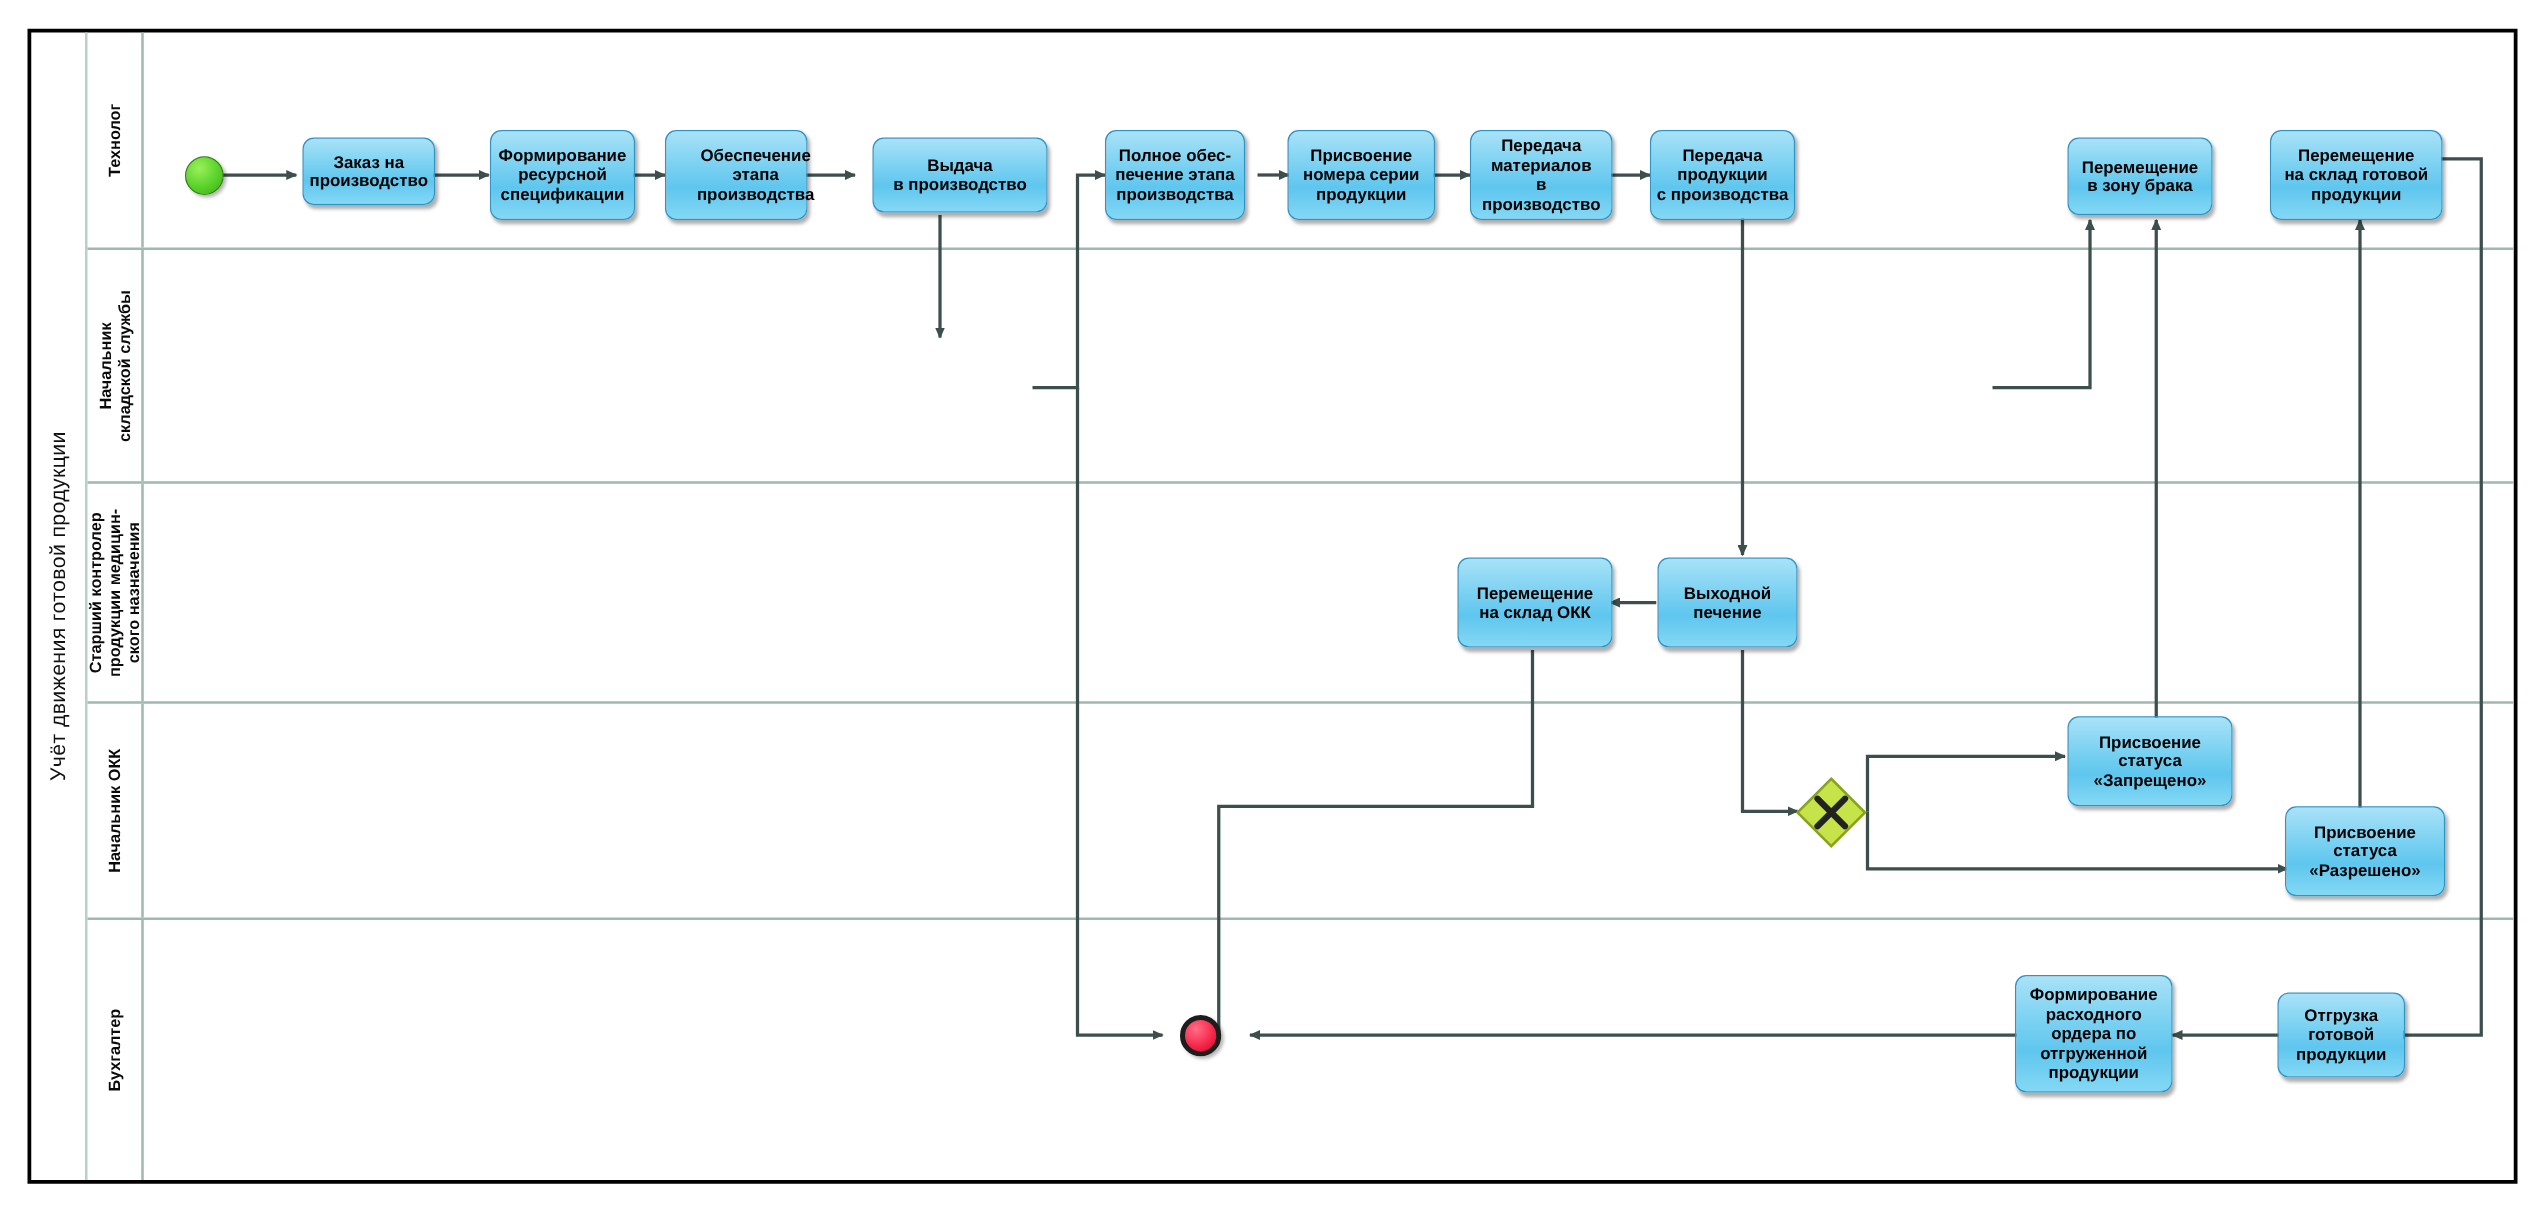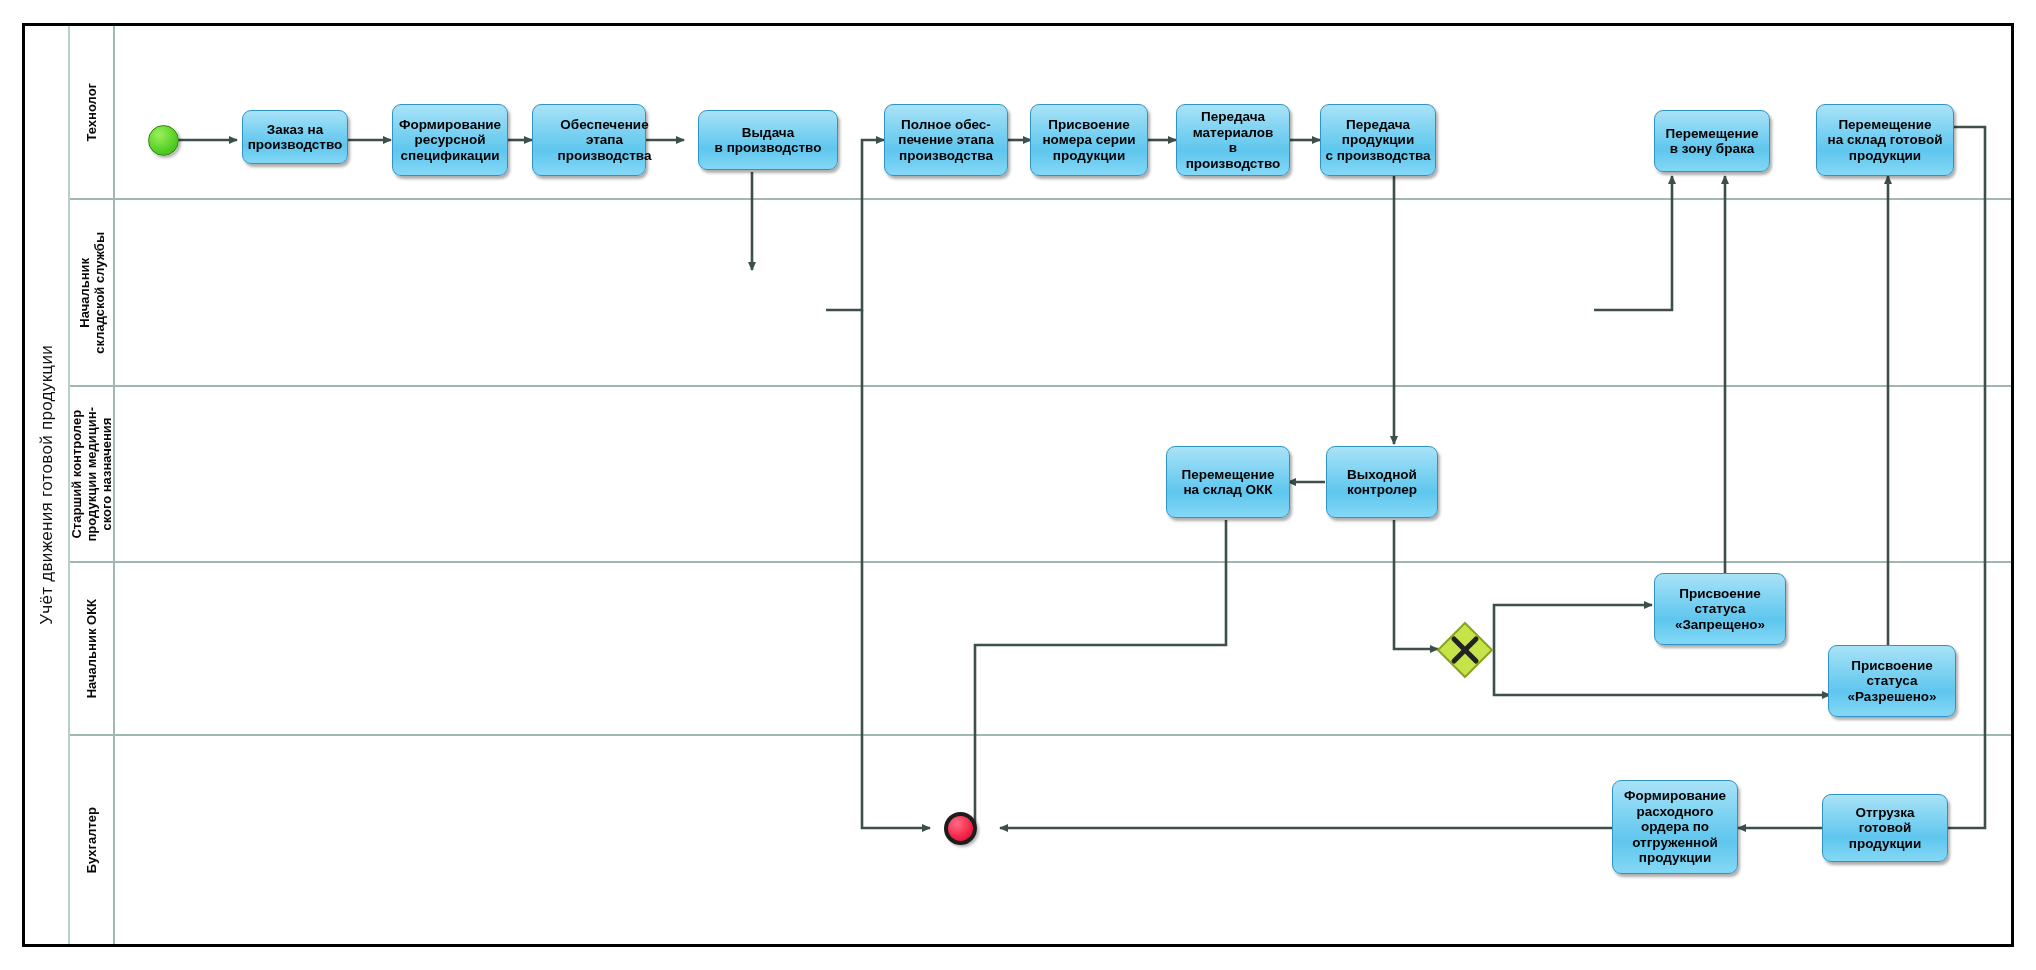--- a/index.html
+++ b/index.html
@@ -224,21 +224,21 @@
 ресурсной
 спецификации</div>
 
   <div class="task" style="left:532px;top:104px;width:114px;height:72px;padding-left:34px;">Обеспечение
 этапа
 производства</div>
 
   <div class="task" style="left:698px;top:110px;width:140px;height:60px;">Выдача
 в производство</div>
 
-  <div class="task" style="left:884px;top:104px;width:124px;height:72px;">Полное обес-
+  <div class="task" style="left:884px;top:104px;width:112px;height:72px;">Полное обес-
 печение этапа
 производства</div>
 
   <div class="task" style="left:1030px;top:104px;width:118px;height:72px;">Присвоение
 номера серии
 продукции</div>
 
   <div class="task" style="left:1176px;top:104px;width:114px;height:72px;">Передача
 материалов
 в производство</div>
@@ -252,33 +252,33 @@
 
   <div class="task" style="left:1816px;top:104px;width:138px;height:72px;">Перемещение
 на склад готовой
 продукции</div>
 
 
   <div class="task" style="left:1166px;top:446px;width:124px;height:72px;">Перемещение
 на склад ОКК</div>
 
   <div class="task" style="left:1326px;top:446px;width:112px;height:72px;">Выходной
-контролер</div>
+печение</div>
 
   <div class="task" style="left:1654px;top:573px;width:132px;height:72px;">Присвоение
 статуса
 «Запрещено»</div>
 
   <div class="task" style="left:1828px;top:645px;width:128px;height:72px;">Присвоение
 статуса
 «Разрешено»</div>
 
   <div class="task" style="left:1612px;top:780px;width:126px;height:94px;">Формирование
 расходного
 ордера по
 отгруженной
 продукции</div>
 
-  <div class="task" style="left:1822px;top:794px;width:126px;height:68px;">Отгрузка
+  <div class="task" style="left:1822px;top:794px;width:102px;height:68px;">Отгрузка
 готовой
 продукции</div>
 
 </div>
 
 </body></html>

